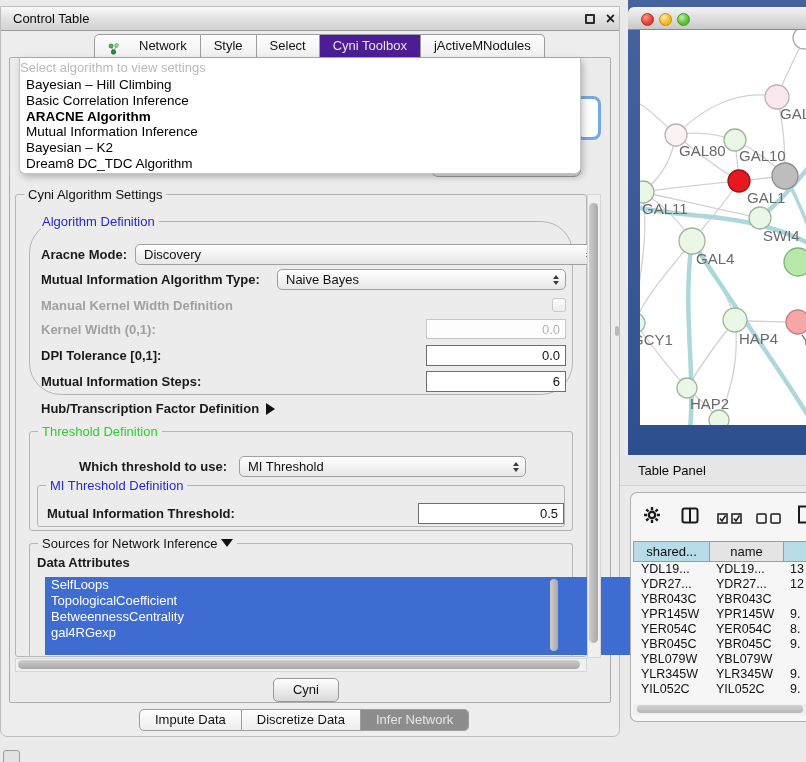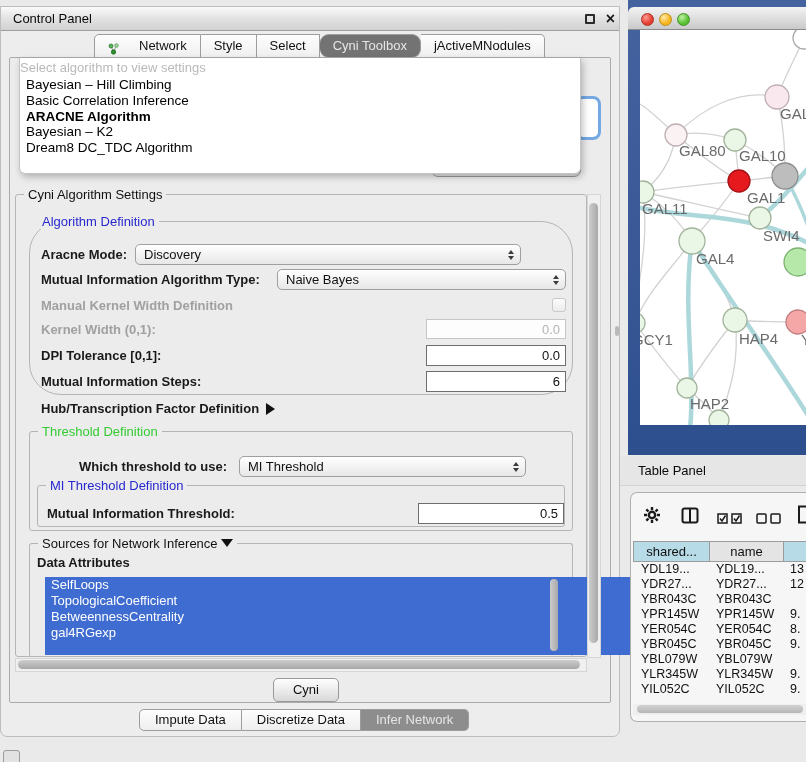--- a/index.html
+++ b/index.html
@@ -16,21 +16,21 @@
   .wbtn-float{position:absolute;right:24px;top:7px;width:10px;height:10px;border:2px solid #2b2b2b;border-radius:1px;}
   .wbtn-close{position:absolute;right:4px;top:1px;font-size:16px;font-weight:900;color:#1a1a1a;line-height:22px;}
 
   
   .tabbar{position:absolute;left:93px;top:27px;height:24px;display:flex;}
   .tab{height:24px;line-height:22px;padding:0 13px;font-size:13px;color:#111;
       background:linear-gradient(180deg,#fdfdfd,#f0f0f0);border:1px solid #9d9d9d;border-left:none;
       display:flex;align-items:center;gap:20px;white-space:nowrap;}
   .tab:first-child{border-left:1px solid #9d9d9d;border-radius:5px 0 0 0;}
   .tab:last-child{border-radius:0 5px 0 0;}
-  .tab.selected{background:#737373;color:#e6e6e6;border-radius:9px;}
+  .tab.selected{background:#4c1d95;color:#e6e6e6;}
   .tabicon{display:inline-block;width:11px;height:12px;}
 
   
   .content{position:absolute;left:8px;top:50px;width:602px;height:646px;
       background:#ececec;border:1px solid #ababab;border-radius:2px;}
 
   
   .group{position:absolute;border:1px solid #b5b5b5;border-radius:3px;}
   .glabel{position:absolute;top:-8px;left:8px;background:#ececec;padding:0 4px;font-size:13px;color:#111;white-space:nowrap;}
   .glabel.blue{color:#2727cf;}
@@ -125,21 +125,21 @@
 
   .mini-icon{position:absolute;left:3px;top:750px;width:17px;height:14px;border:1px solid #9c9c9c;border-radius:3px 3px 0 0;background:#e2e2e2;}
 </style>
 </head>
 <body>
 
 <div id="page">
 
   <div class="cp">
     <div class="cp-titlebar">
-      <span class="cp-title">Control Panel</span>
+      <span class="cp-title">Control Table</span>
       <span class="wbtn-float"></span>
       <span class="wbtn-close">×</span>
     </div>
 
     <div class="tabbar" id="top-tabs">
         <div class="tab">
           <span class="tabicon"><svg width="11" height="12" viewBox="0 0 11 12">
               <line x1="3" y1="3" x2="5.5" y2="9" stroke="#9a9a9a" stroke-width="1"></line>
               <line x1="8.5" y1="2.5" x2="5.5" y2="9" stroke="#9a9a9a" stroke-width="1"></line>
               <circle cx="3" cy="3" r="2" fill="#56b456" stroke="#2e7d2e" stroke-width="0.8"></circle>
@@ -168,21 +168,21 @@
     <div class="hint-combo"></div>
 
     <div class="group" style="left:14px;top:187px;width:572px;height:463px;">
       <span class="glabel">Cyni Algorithm Settings</span>
     </div>
 
     <div class="group" style="left:28px;top:214px;width:544px;height:174px;border-radius:32px;">
       <span class="glabel blue">Algorithm Definition</span>
     </div>
     <div class="lbl" style="left:40px;top:240px;">Aracne Mode:</div>
-    <div class="combo" style="left:134px;top:237px;width:386px;">
+    <div class="combo" style="left:134px;top:237px;width:464px;">
       <span class="val">Discovery</span>
       <span class="arrows">
           <span class="tri-up"></span>
           <span class="tri-dn"></span>
         </span>
     </div>
     <div class="lbl" style="left:40px;top:265px;">Mutual Information Algorithm Type:</div>
     <div class="combo" style="left:276px;top:262px;width:289px;">
       <span class="val">Naive Bayes</span>
       <span class="arrows">
@@ -245,20 +245,21 @@
         <div class="btab">Discretize Data</div>
         <div class="btab selected">Infer Network</div>
       </div>
 
     <div class="dropdown">
       <div class="dd-placeholder">Select algorithm to view settings</div>
       <div class="dd-items" id="dd-items">
           <div class="dd-item">Bayesian – Hill Climbing</div>
           <div class="dd-item">Basic Correlation Inference</div>
           <div class="dd-item bold">ARACNE Algorithm</div>
+          <div class="dd-item">Mutual Information Inference</div>
           <div class="dd-item">Bayesian – K2</div>
           <div class="dd-item">Dream8 DC_TDC Algorithm</div>
         </div>
     </div>
   </div>
 
   <div class="netwin">
     <div class="net-titlebar">
       <span class="light red" style="left:13px;"></span>
       <span class="light yellow" style="left:31px;"></span>

